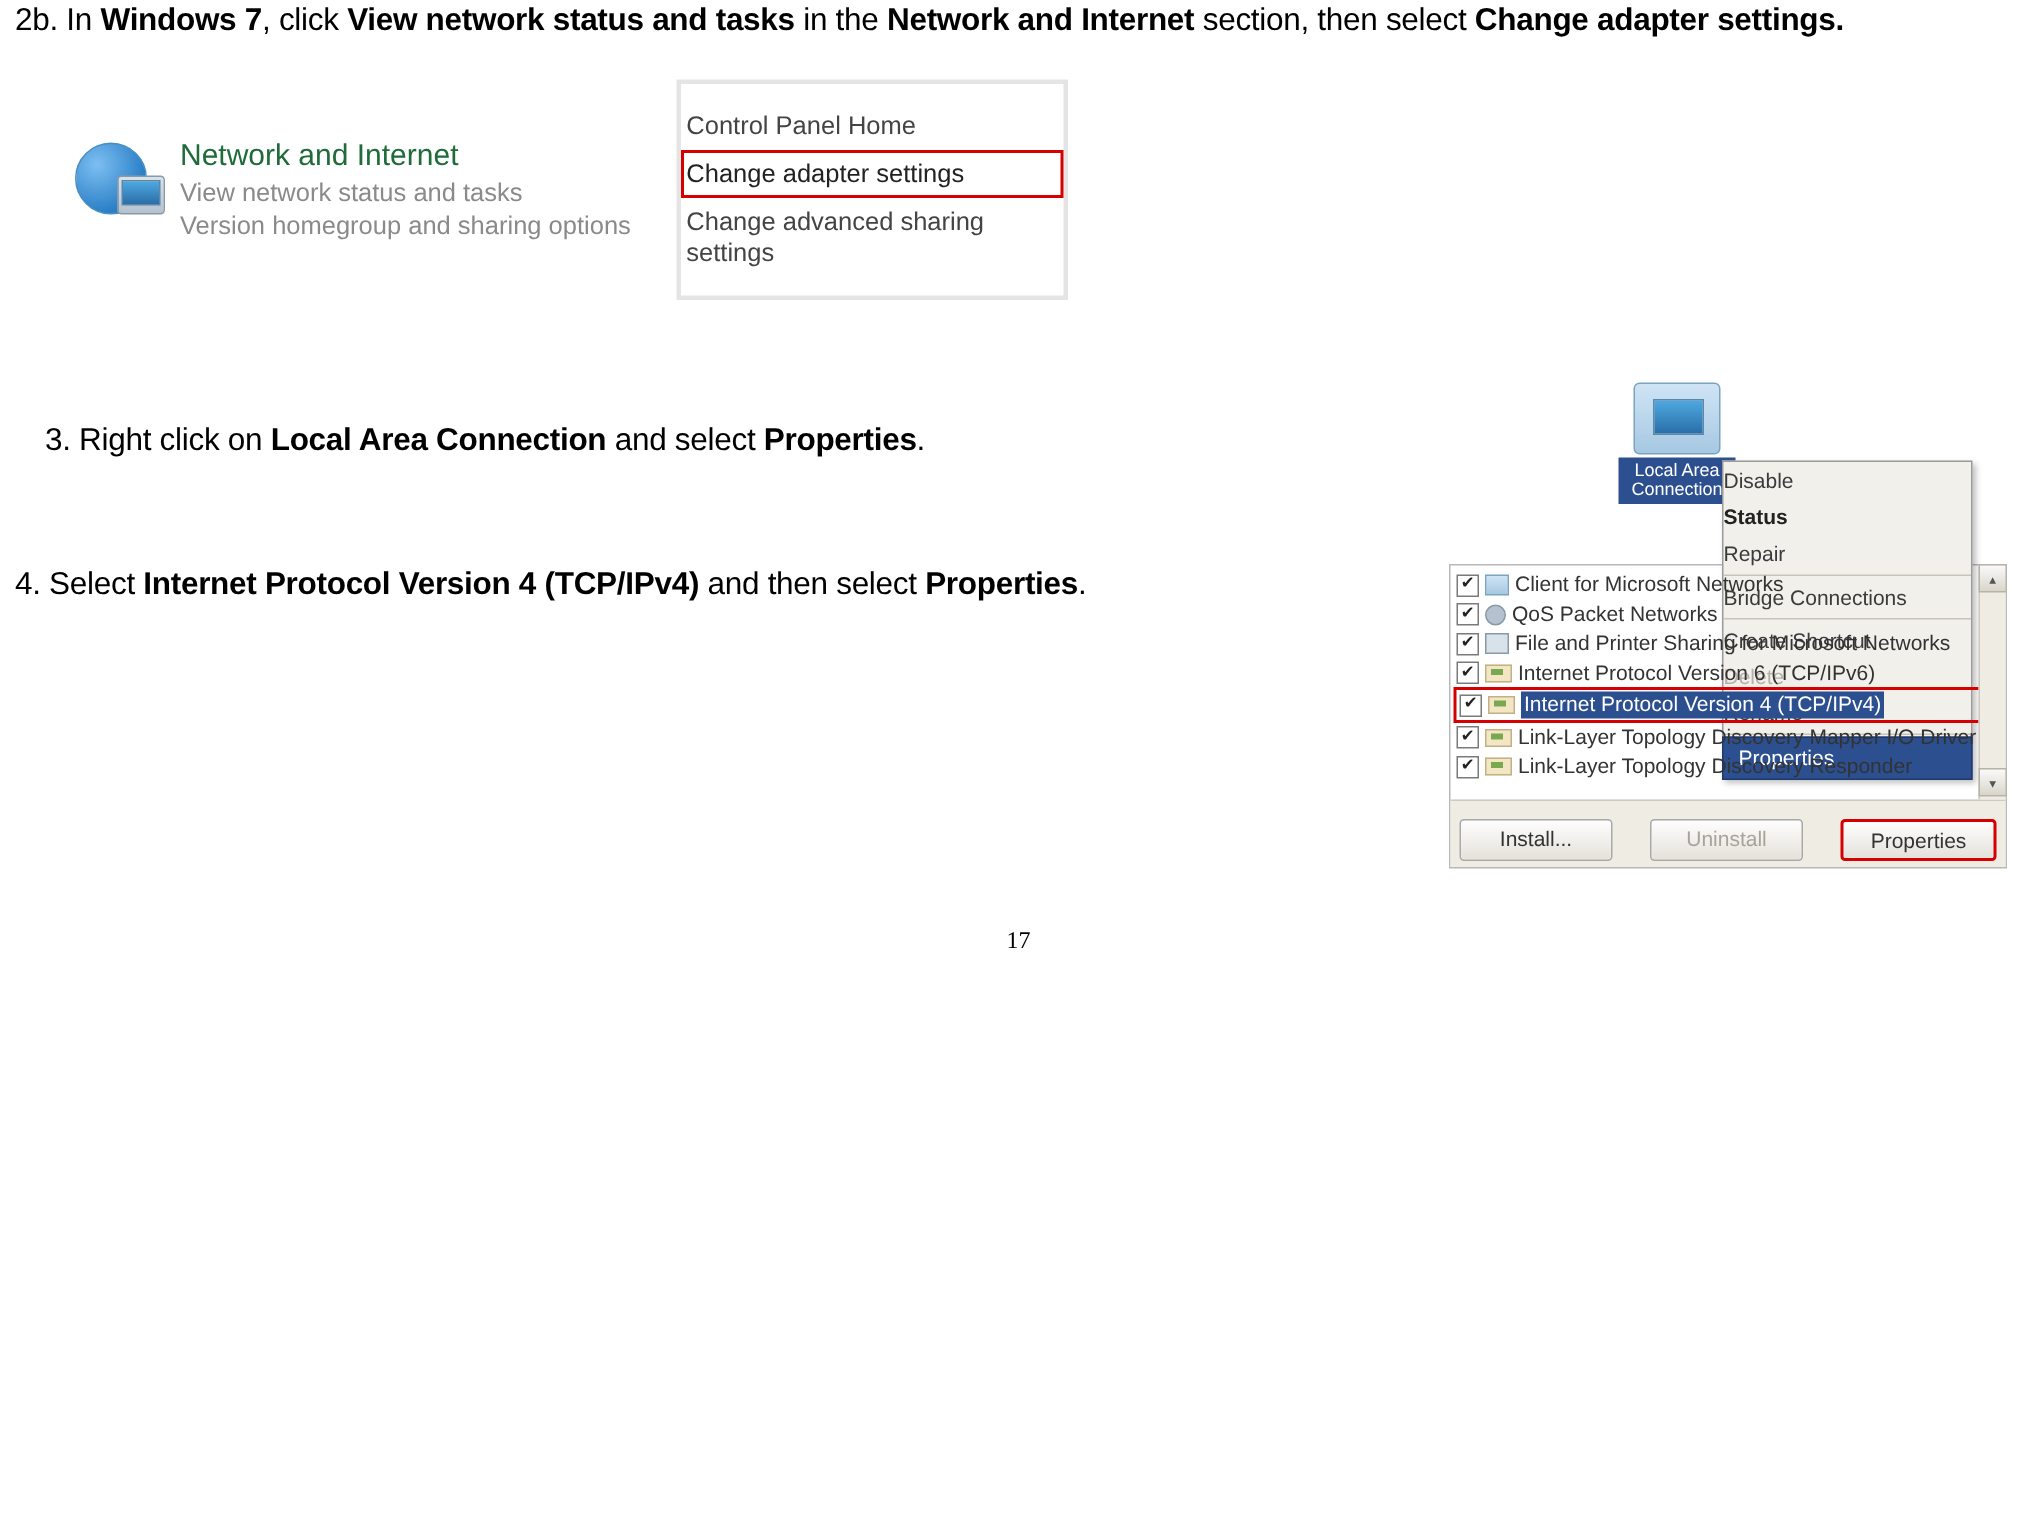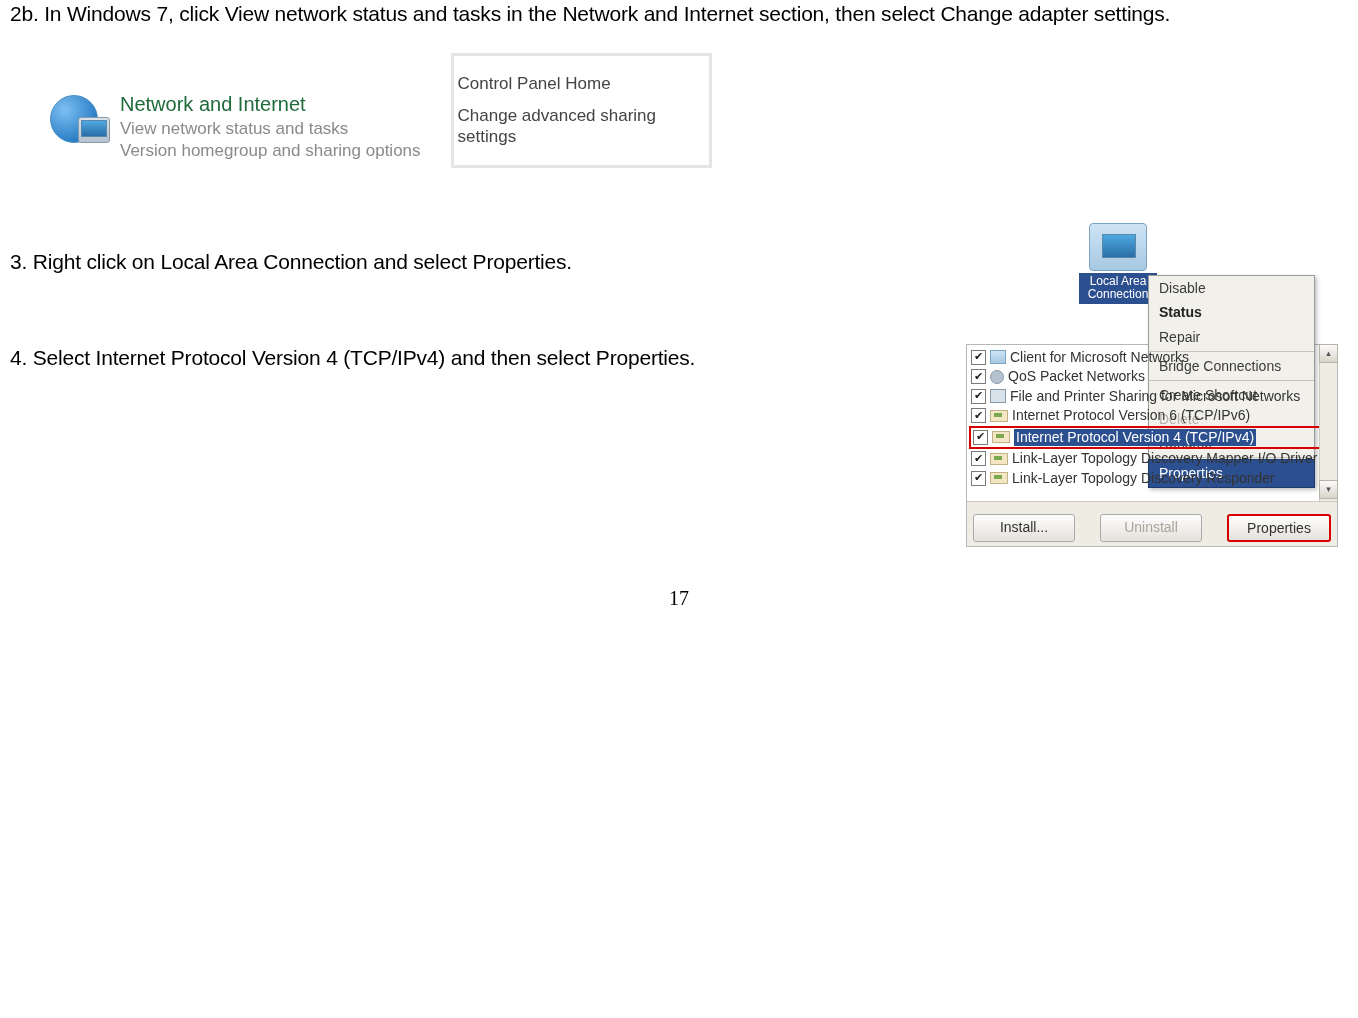--- a/index.html
+++ b/index.html
@@ -10,21 +10,21 @@
     box-sizing: border-box;
     color: #000;
     font-size: 21px;
   }
   .step {
     margin-bottom: 20px;
   }
   .step-text {
     line-height: 1.35;
   }
-  .bold { font-weight: 400; }
+  .bold { font-weight: 700; }
   .condensed { font-family: "Segoe UI", Arial Narrow, Arial, sans-serif; letter-spacing: -0.2px; }
 
   
   .images-2b {
     display: flex;
     align-items: flex-start;
     gap: 30px;
     margin-top: 25px;
     padding-left: 40px;
   }
@@ -86,21 +86,21 @@
   }
   .cp-nav .nav-item.multi { line-height:1.2; }
 
   
   .row3 {
     display: flex;
     align-items: flex-start;
     justify-content: space-between;
     margin-top: 55px;
   }
-  .row3 .text-col { flex: 1; padding-top: 25px; }
+  .row3 .text-col { flex: 1; padding-top: 25px; margin-left: 20px; }
 
   .lac-wrap {
     width: 250px;
     position: relative;
     margin-right: 30px;
   }
   .lac-icon-box {
     width: 100px;
     text-align:center;
   }
@@ -132,21 +132,21 @@
   .ctx-menu {
     position:absolute;
     left:80px; top:52px;
     width:165px;
     border:1px solid #9a9a9a;
     background:#f2f0ea;
     font-size:14px;
     box-shadow:2px 2px 4px rgba(0,0,0,0.25);
   }
   .ctx-menu .mi {
-    padding:3px 10px;
+    padding:3px 0;
     color:#3b3b3b;
     border-bottom:0;
     line-height:1.3;
   }
   .ctx-menu .sep { border-top:1px solid #c7c3b9; margin:2px 0; }
   .ctx-menu .mi.bold-mi { font-weight:700; color:#222; }
   .ctx-menu .mi.disabled { color:#b4b0a6; }
   .ctx-menu .mi.sel {
     background:#2c4f8f;
     color:#fff;
@@ -231,21 +231,21 @@
     text-align:center;
     font-size:14px;
     box-shadow:0 0 1px #fff inset;
     color:#333;
   }
   .winbtn.disabled{color:#a8a49a;}
   .winbtn.red{border:2px solid #d60000;}
 
   .page-num{
     text-align:center;
-    font-size:20px;
+    font-size:16px;
     margin-top:40px;
     font-family: "Times New Roman", serif;
   }
 </style>
 </head>
 <body>
 
 <div class="step">
   <div class="step-text condensed">
     <span>2b.   In </span><span class="bold">Windows 7</span><span>, click </span><span class="bold">View network status and tasks</span><span> in the </span><span class="bold">Network and Internet</span><span> section, then select </span><span class="bold">Change adapter settings.</span>
@@ -261,20 +261,21 @@
       </div>
       <div class="ni-text">
         <div class="title">Network and Internet</div>
         <div class="link">View network status and tasks</div>
         <div class="link">Version homegroup and sharing options</div>
       </div>
     </div>
 
     <div class="cp-nav">
       <div class="nav-item">Control Panel Home</div>
+      <div class="nav-item highlight">Change adapter settings</div>
       <div class="nav-item multi">Change advanced sharing settings</div>
     </div>
 
   </div>
 </div>
 
 <div class="row3">
   <div class="text-col">
     <div class="step-text condensed">
       <span>3. Right click on </span><span class="bold">Local Area Connection</span><span> and select </span><span class="bold">Properties</span><span>.</span>

